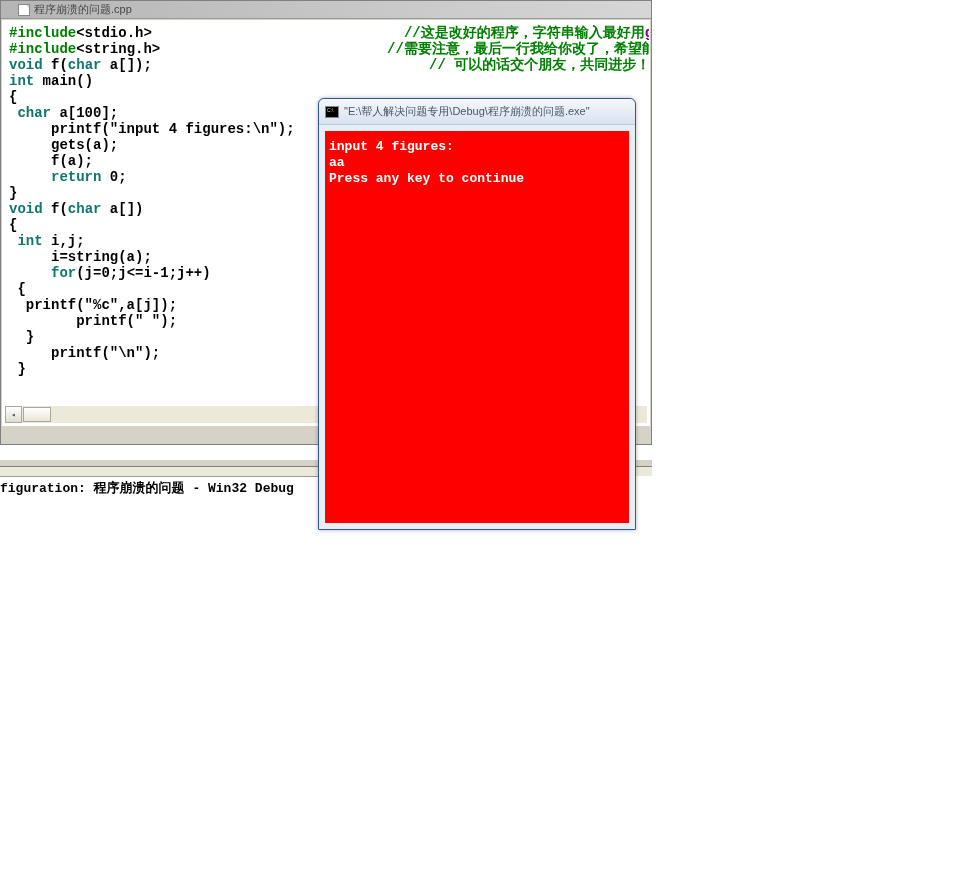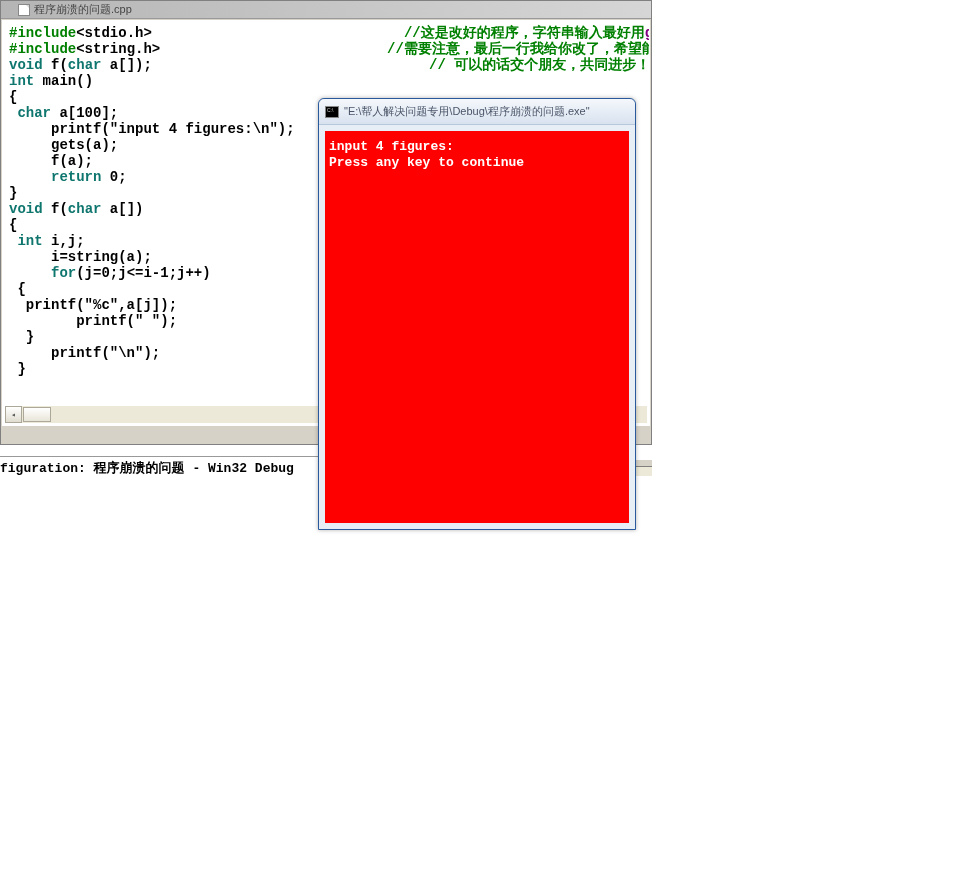--- a/index.html
+++ b/index.html
@@ -92,21 +92,21 @@
   width: 28px;
   height: 15px;
   background: linear-gradient(#fff, #e8e5d8);
   border: 1px solid #aca899;
   margin-left: 1px;
 }
 
 .output-panel {
   position: absolute;
   left: 0;
-  top: 456px;
+  top: 476px;
   width: 318px;
   height: 22px;
   background: #ffffff;
   border-top: 1px solid #999;
   font-family: "Courier New", "SimSun", monospace;
   font-size: 13px;
   padding: 2px 0;
   color: #000;
   font-weight: bold;
 }
@@ -226,15 +226,16 @@
   <span>figuration: 程序崩溃的问题 - Win32 Debug</span>
 </div>
 
 <div class="console-window">
   <div class="console-title">
     <span class="console-icon"></span>
     <span>"E:\帮人解决问题专用\Debug\程序崩溃的问题.exe"</span>
   </div>
   <div class="console-body">
     <div class="console-line">input 4 figures:</div>
+    <div class="console-line">aa</div>
     <div class="console-line">Press any key to continue</div>
   </div>
 </div>
 
 </body></html>

